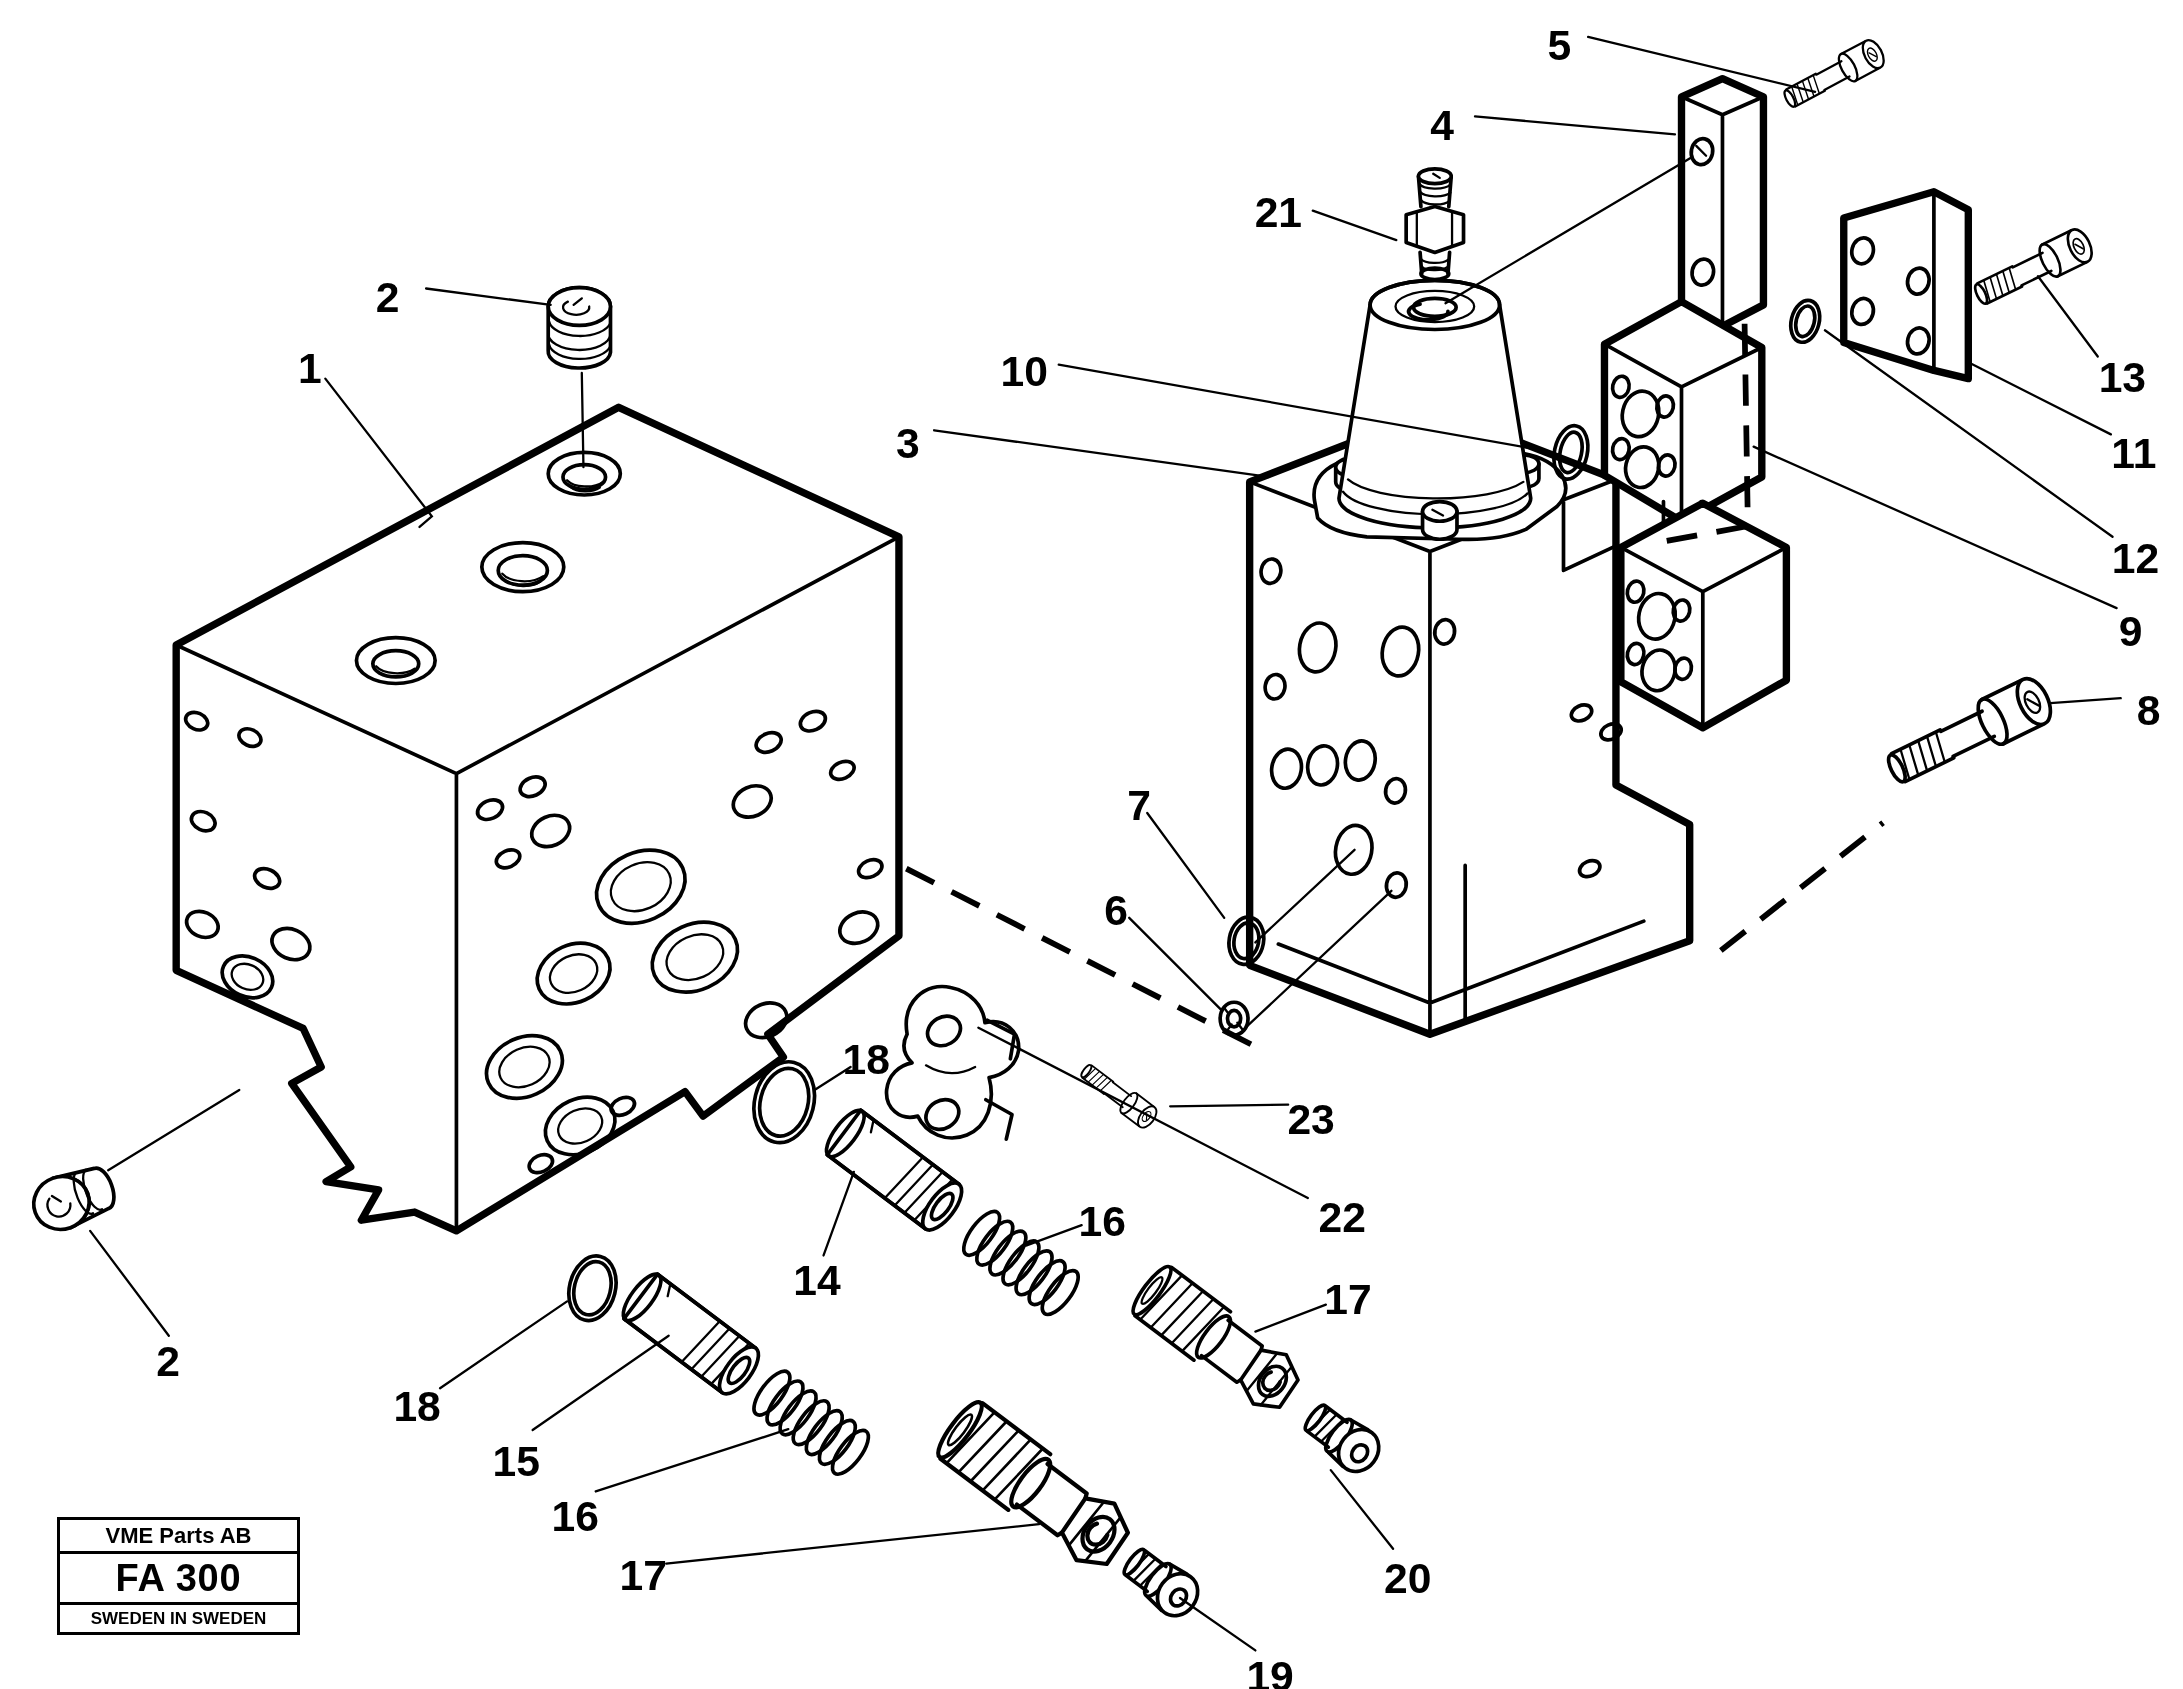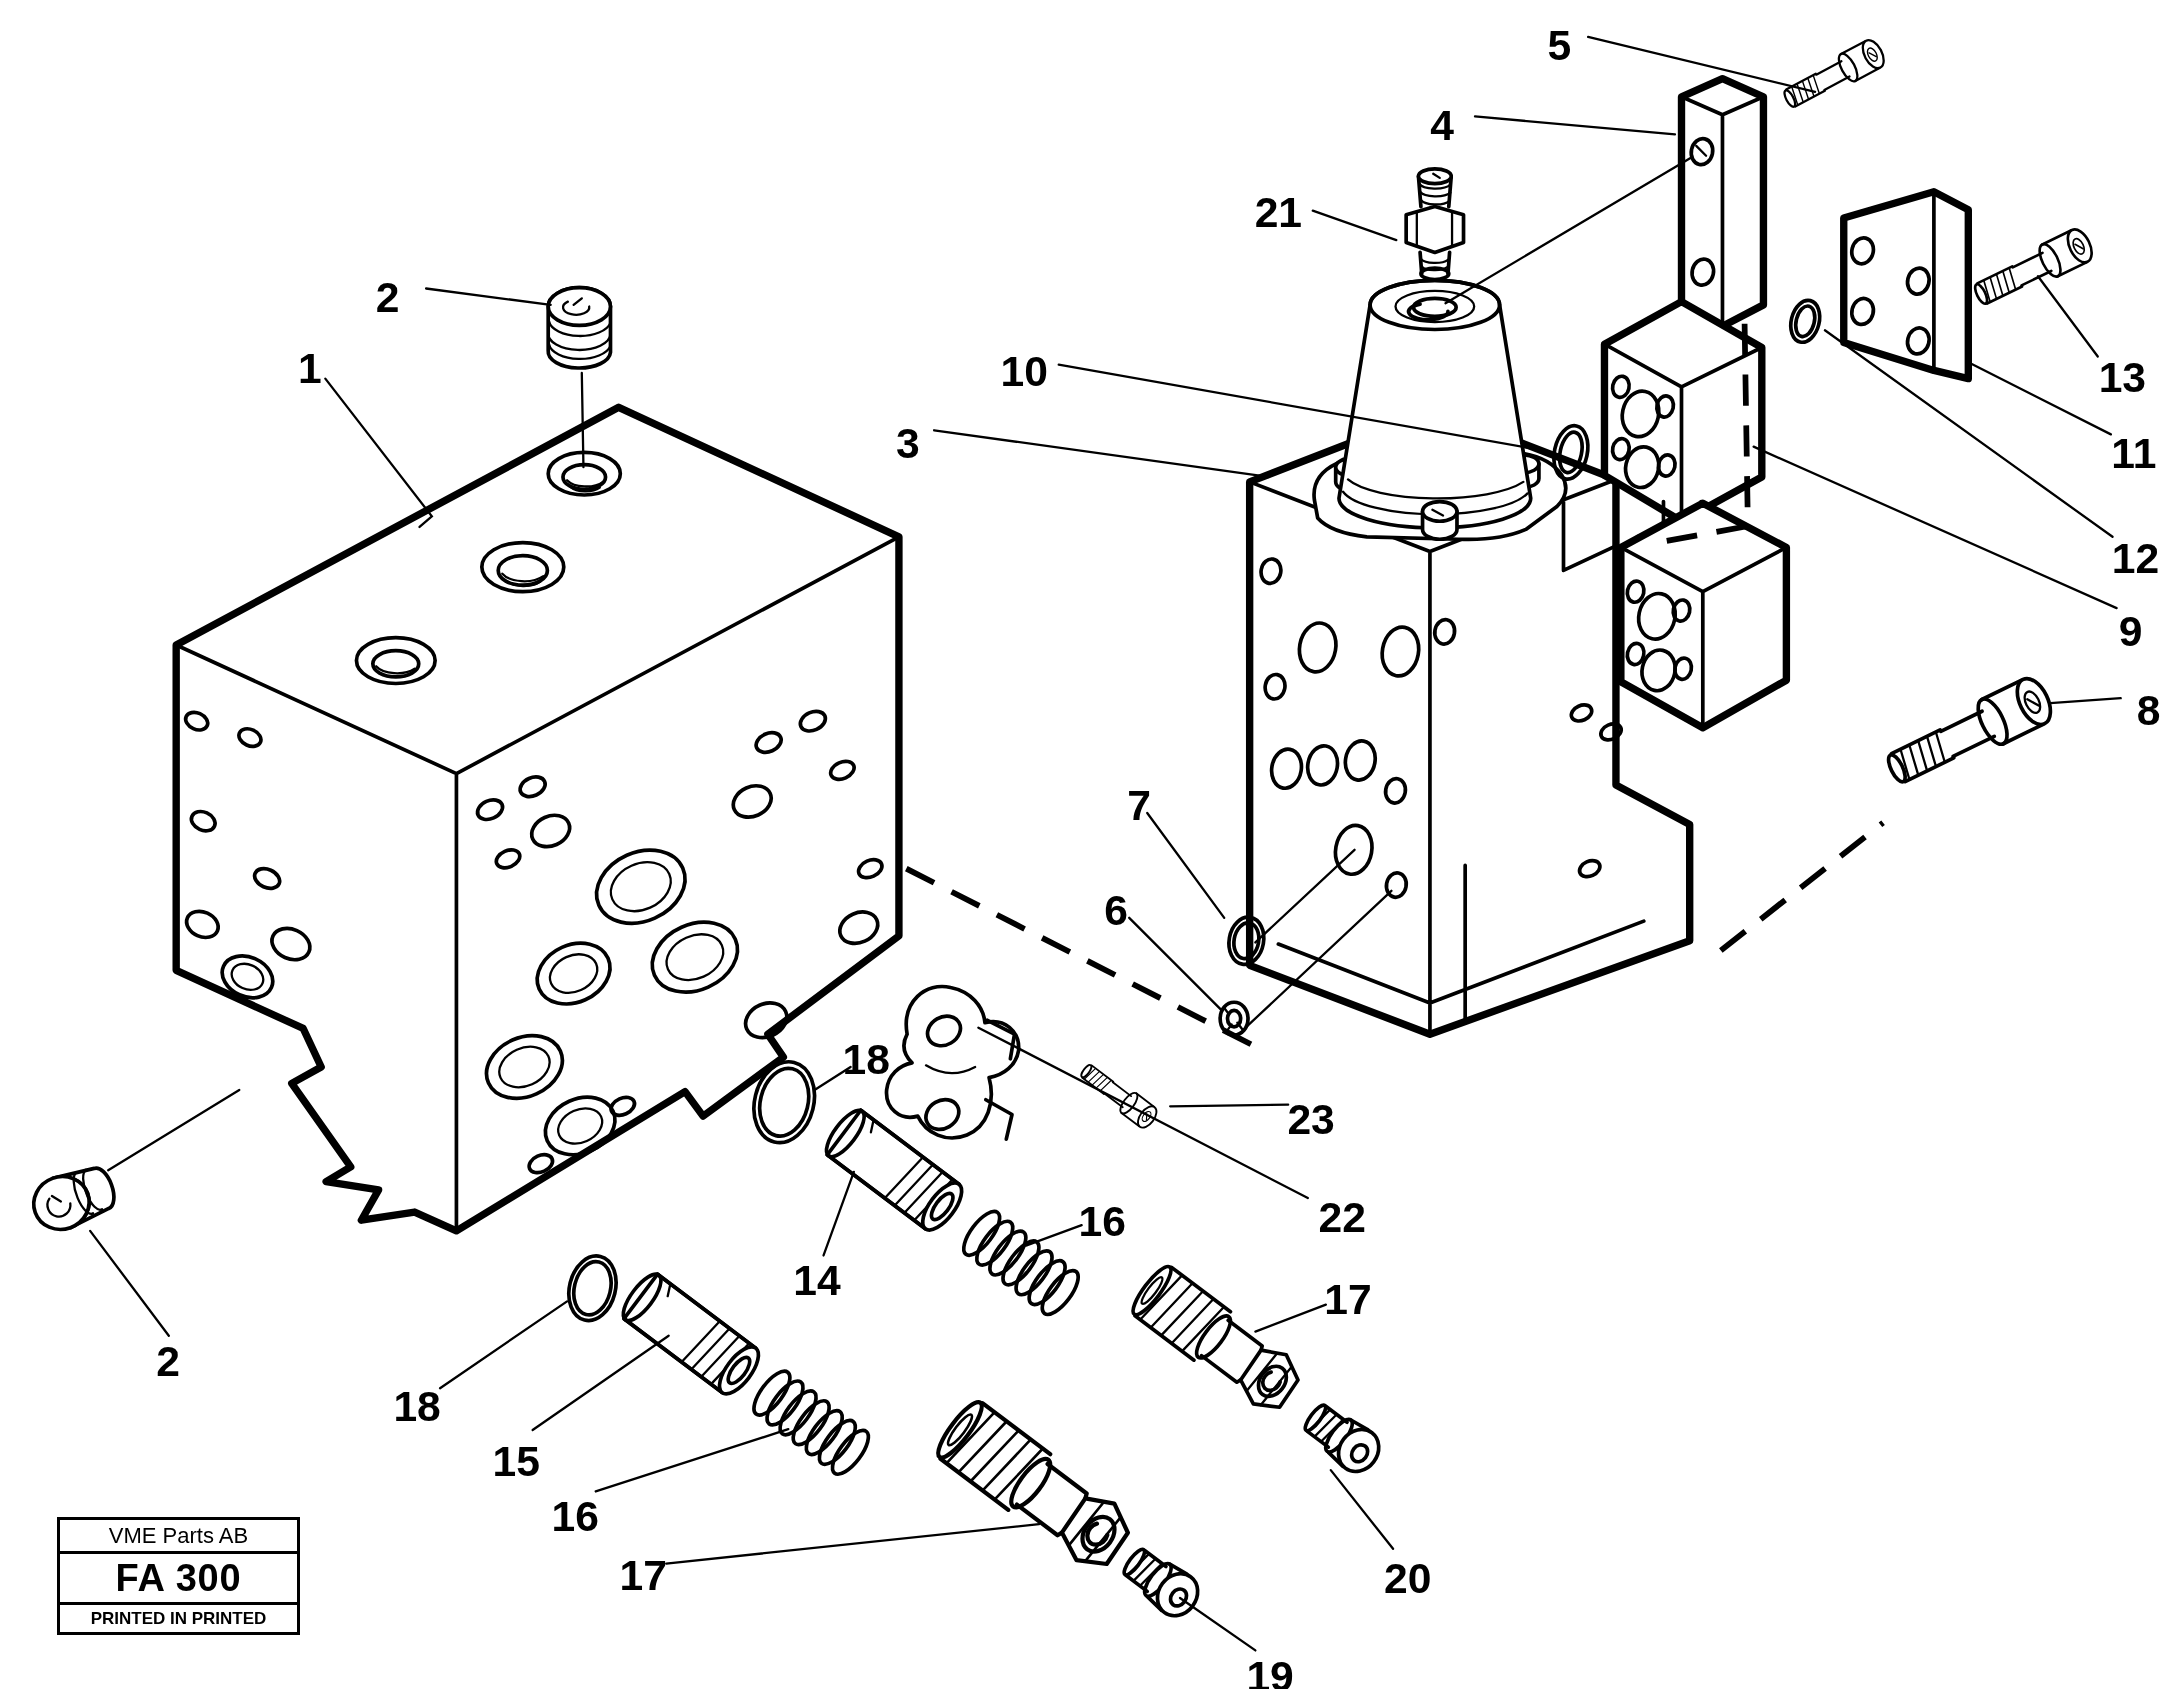--- a/index.html
+++ b/index.html
@@ -9,21 +9,21 @@
   
   .hv{stroke:#000;stroke-width:9;fill:none;stroke-linejoin:round;stroke-linecap:round}
   .ln{stroke:#000;stroke-width:4.5;fill:none;stroke-linejoin:round;stroke-linecap:round}
   .tn{stroke:#000;stroke-width:2.8;fill:none;stroke-linecap:round}
   .dash{stroke:#000;stroke-width:7;fill:none;stroke-dasharray:38 24;stroke-linecap:butt}
   .fw{fill:#ffffff}
   .plabel{font:700 52px "Liberation Sans",sans-serif;fill:#000;text-anchor:middle}
   
   .titleblock{position:absolute;left:57px;top:1517px;width:243px;border:3.3px solid #000;
               background:#fff;box-sizing:border-box;text-align:center;}
-  .tb-r1{height:31px;line-height:31px;border-bottom:3.3px solid #000;font-size:22px;font-weight:400;}
+  .tb-r1{height:31px;line-height:31px;border-bottom:3.3px solid #000;font-size:22px;font-weight:700;}
   .tb-r2{height:48px;line-height:48px;border-bottom:3.3px solid #000;font-size:38px;font-weight:700;letter-spacing:0.8px;}
   .tb-r3{height:27px;line-height:27px;font-size:17px;font-weight:700;}
 </style>
 </head>
 <body>
 
 <div class="sheet">
 <svg width="2183" height="1689" viewBox="0 0 2664 2061">
 
   <defs>
@@ -437,16 +437,16 @@
         <text x="702" y="1850" dy="0.36em" class="plabel">16</text>
         <text x="785" y="1922" dy="0.36em" class="plabel">17</text>
         <text x="1718" y="1925" dy="0.36em" class="plabel">20</text>
         <text x="1550" y="2045" dy="0.36em" class="plabel">19</text>
       </g>
 </svg>
 
   <div class="titleblock">
     <div class="tb-r1">VME Parts AB</div>
     <div class="tb-r2">FA 300</div>
-    <div class="tb-r3">PRINTED IN PRINTED</div>
+    <div class="tb-r3">SWEDEN IN SWEDEN</div>
   </div>
 </div>
 
 
 </body></html>

